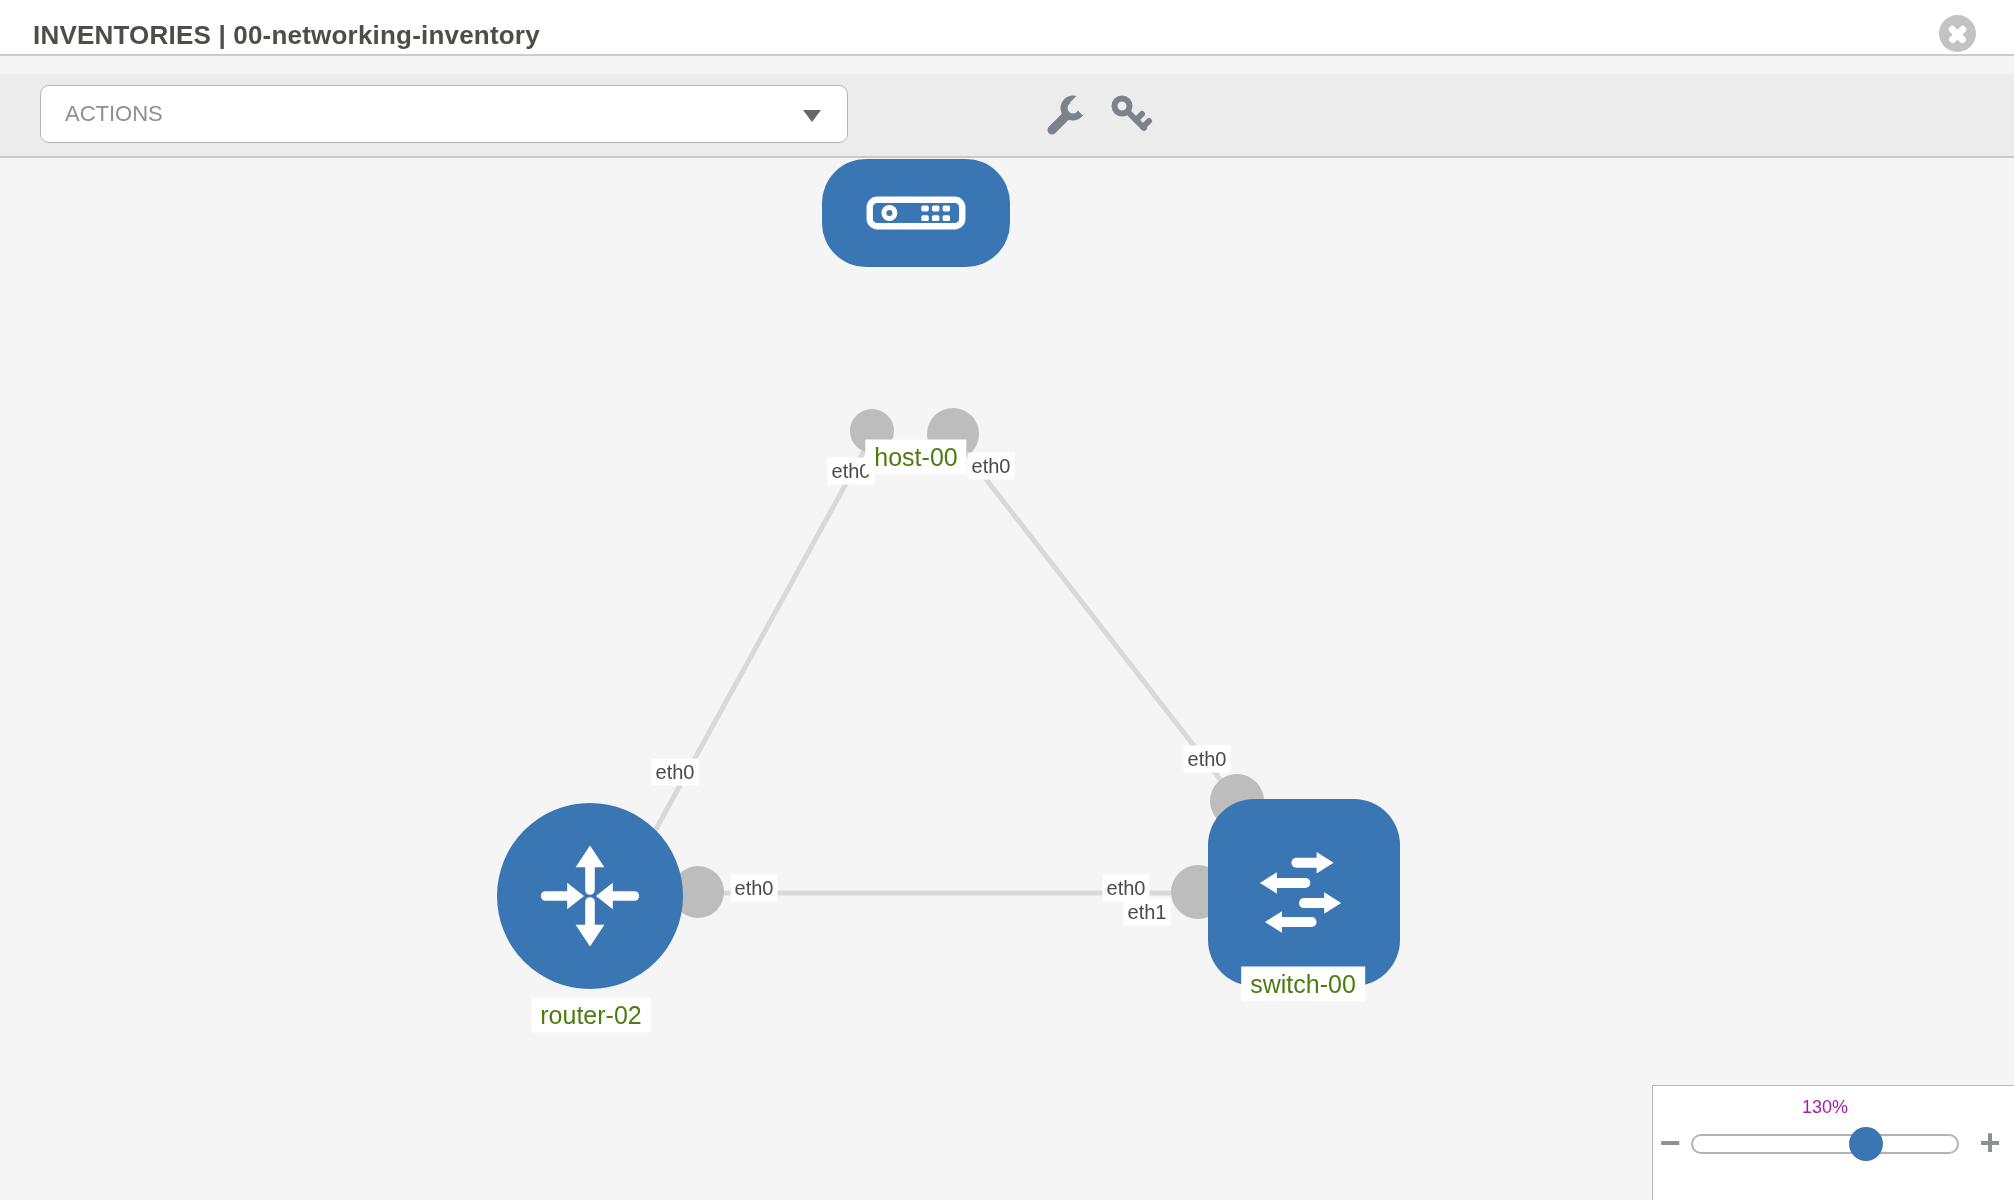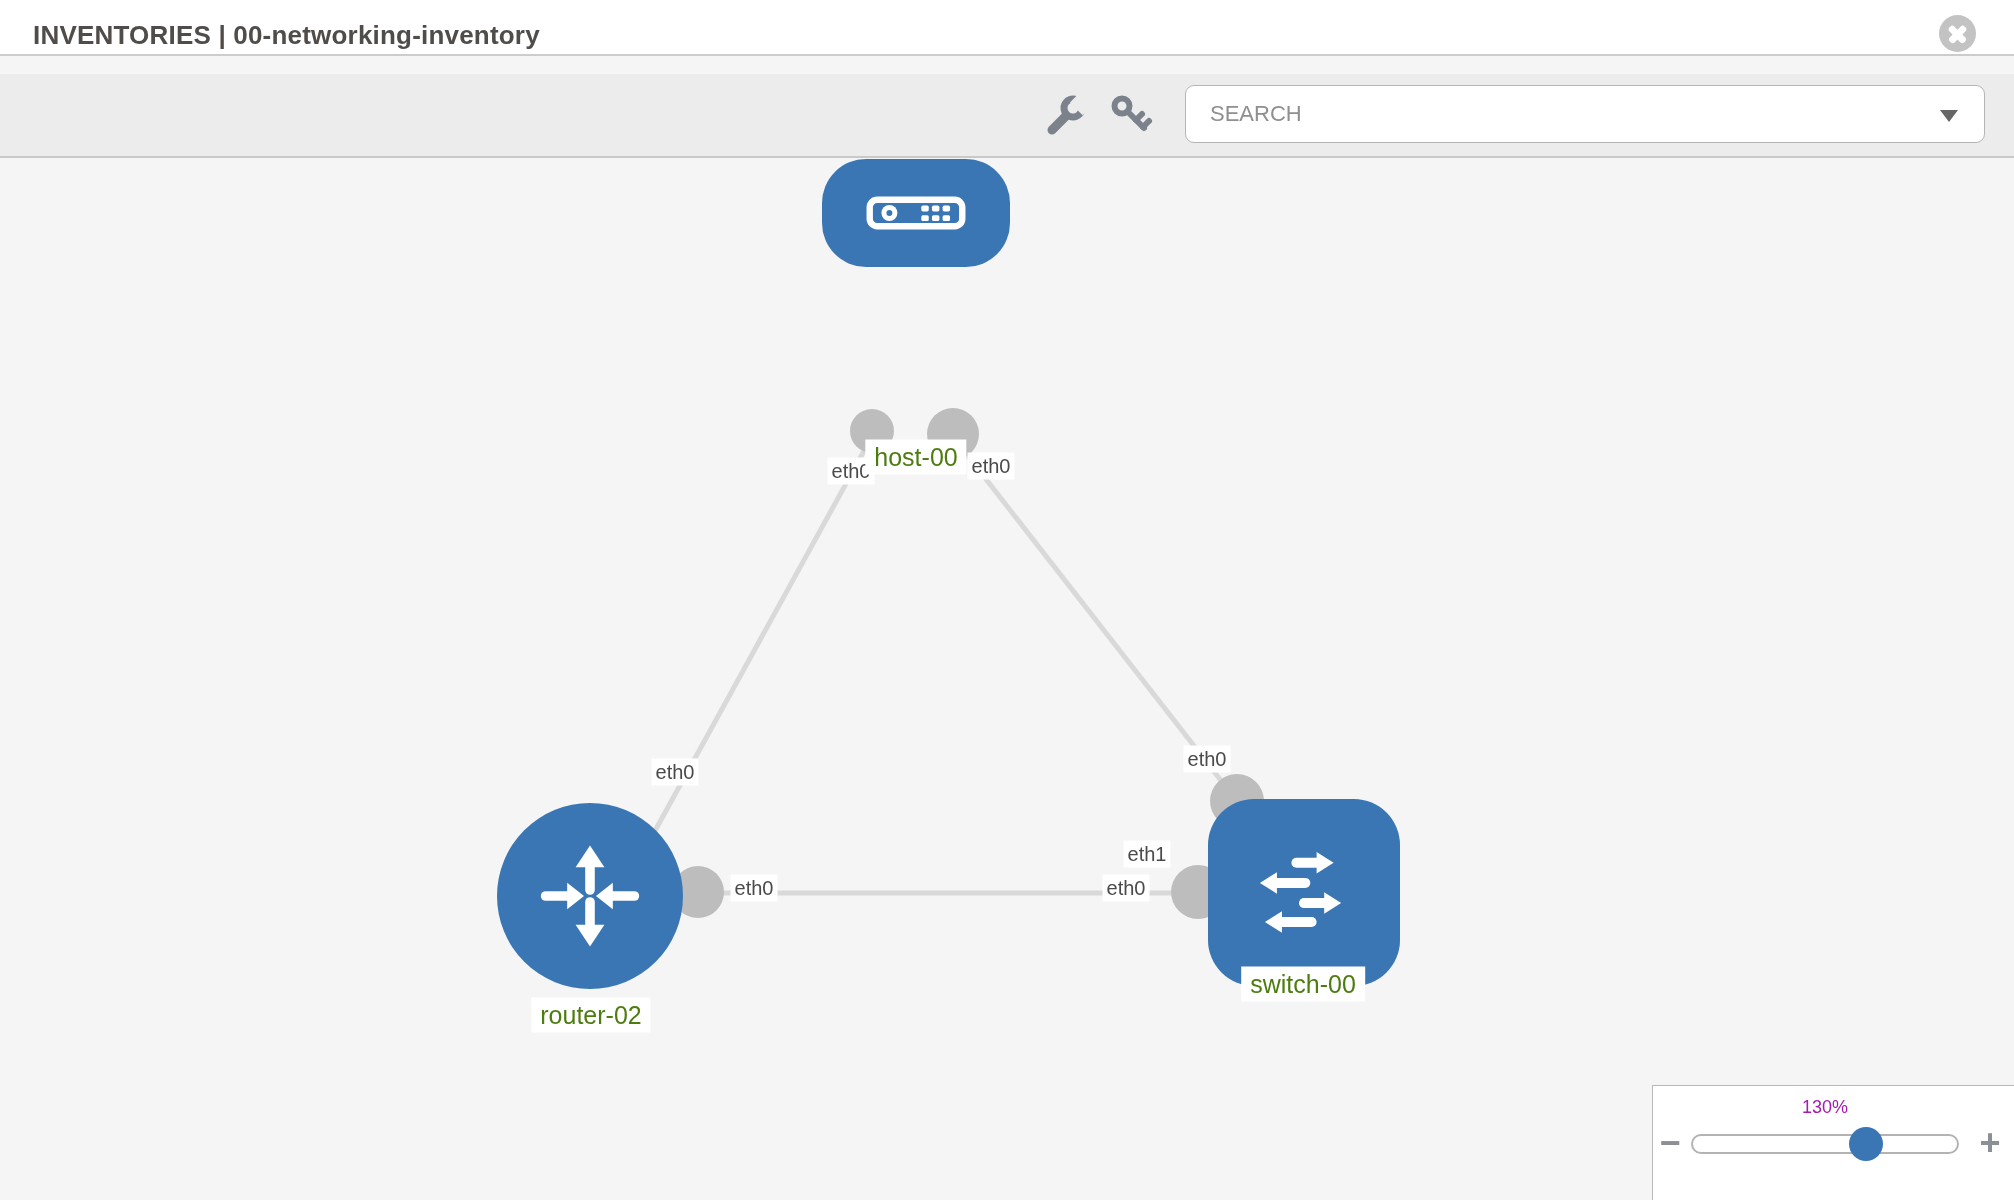--- a/index.html
+++ b/index.html
@@ -64,20 +64,24 @@
 <div class="header">
   <div class="header-title">INVENTORIES | 00-networking-inventory</div>
   <div class="close-btn">
     <span class="icon">
       <span class="bar a"></span><span class="bar b"></span>
     </span>
   </div>
 </div>
 
 <div class="toolbar">
+  <div class="dd-box" style="left:40px; width:808px;">
+    <span>ACTIONS</span>
+    <span class="dd-caret"></span>
+  </div>
 
   <div class="tool-icon-btn" style="left:1044px;">
     <svg width="46" height="46" viewBox="0 0 46 46">
       <g>
         <line x1="8" y1="38" x2="22" y2="24" stroke="#7b828c" stroke-width="9" stroke-linecap="round"></line>
         <circle cx="29" cy="16" r="9" fill="none" stroke="#7b828c" stroke-width="7"></circle>
         <rect x="29" y="2" width="18" height="13" fill="#ececec" transform="rotate(45 33 9)"></rect>
       </g>
     </svg>
   </div>
@@ -86,24 +90,20 @@
     <svg width="46" height="46" viewBox="0 0 46 46">
       <g stroke="#7b828c" fill="none" stroke-linecap="round">
         <circle cx="14" cy="14" r="7.5" stroke-width="6"></circle>
         <line x1="20" y1="20" x2="36" y2="36" stroke-width="6"></line>
         <line x1="28" y1="28" x2="34" y2="22" stroke-width="6"></line>
         <line x1="35" y1="35" x2="41" y2="29" stroke-width="6"></line>
       </g>
     </svg>
   </div>
 
-  <div class="dd-box" style="left:1185px; width:800px;">
-    <span>SEARCH</span>
-    <span class="dd-caret"></span>
-  </div>
 </div>
 
 <div class="canvas">
 
   <svg class="edges-svg" width="2014" height="1040">
 
     <line x1="875" y1="271" x2="645" y2="689" stroke="#d9d9d9" stroke-width="5"></line>
     <line x1="950" y1="273" x2="1237" y2="641" stroke="#d9d9d9" stroke-width="5"></line>
     <line x1="600" y1="733" x2="1200" y2="733" stroke="#d9d9d9" stroke-width="5"></line>
 
@@ -161,21 +161,21 @@
   <div class="chip name" style="left:916px; top:297px;">host-00</div>
   <div class="chip name" style="left:591px; top:855px;">router-02</div>
   <div class="chip name" style="left:1303px; top:805px;margin-top:19px;">switch-00</div>
 
   <div class="chip if" style="left:851px; top:311px;">eth0</div>
   <div class="chip if" style="left:991px; top:306px;">eth0</div>
   <div class="chip if" style="left:675px; top:612px;">eth0</div>
   <div class="chip if" style="left:1207px; top:599px;">eth0</div>
   <div class="chip if" style="left:754px; top:728px;">eth0</div>
   <div class="chip if" style="left:1126px; top:728px;">eth0</div>
-  <div class="chip if over" style="left:1147px; top:694px;">eth1</div>
+  <div class="chip if over" style="left:1147px; top:752px;">eth1</div>
 </div>
 
 <div class="zoom-panel">
   <div class="zoom-level">130%</div>
   <div class="zoom-btn zoom-minus">−</div>
   <div class="zoom-track">
     <div class="zoom-thumb"></div>
   </div>
   <div class="zoom-btn zoom-plus">+</div>
 </div>

